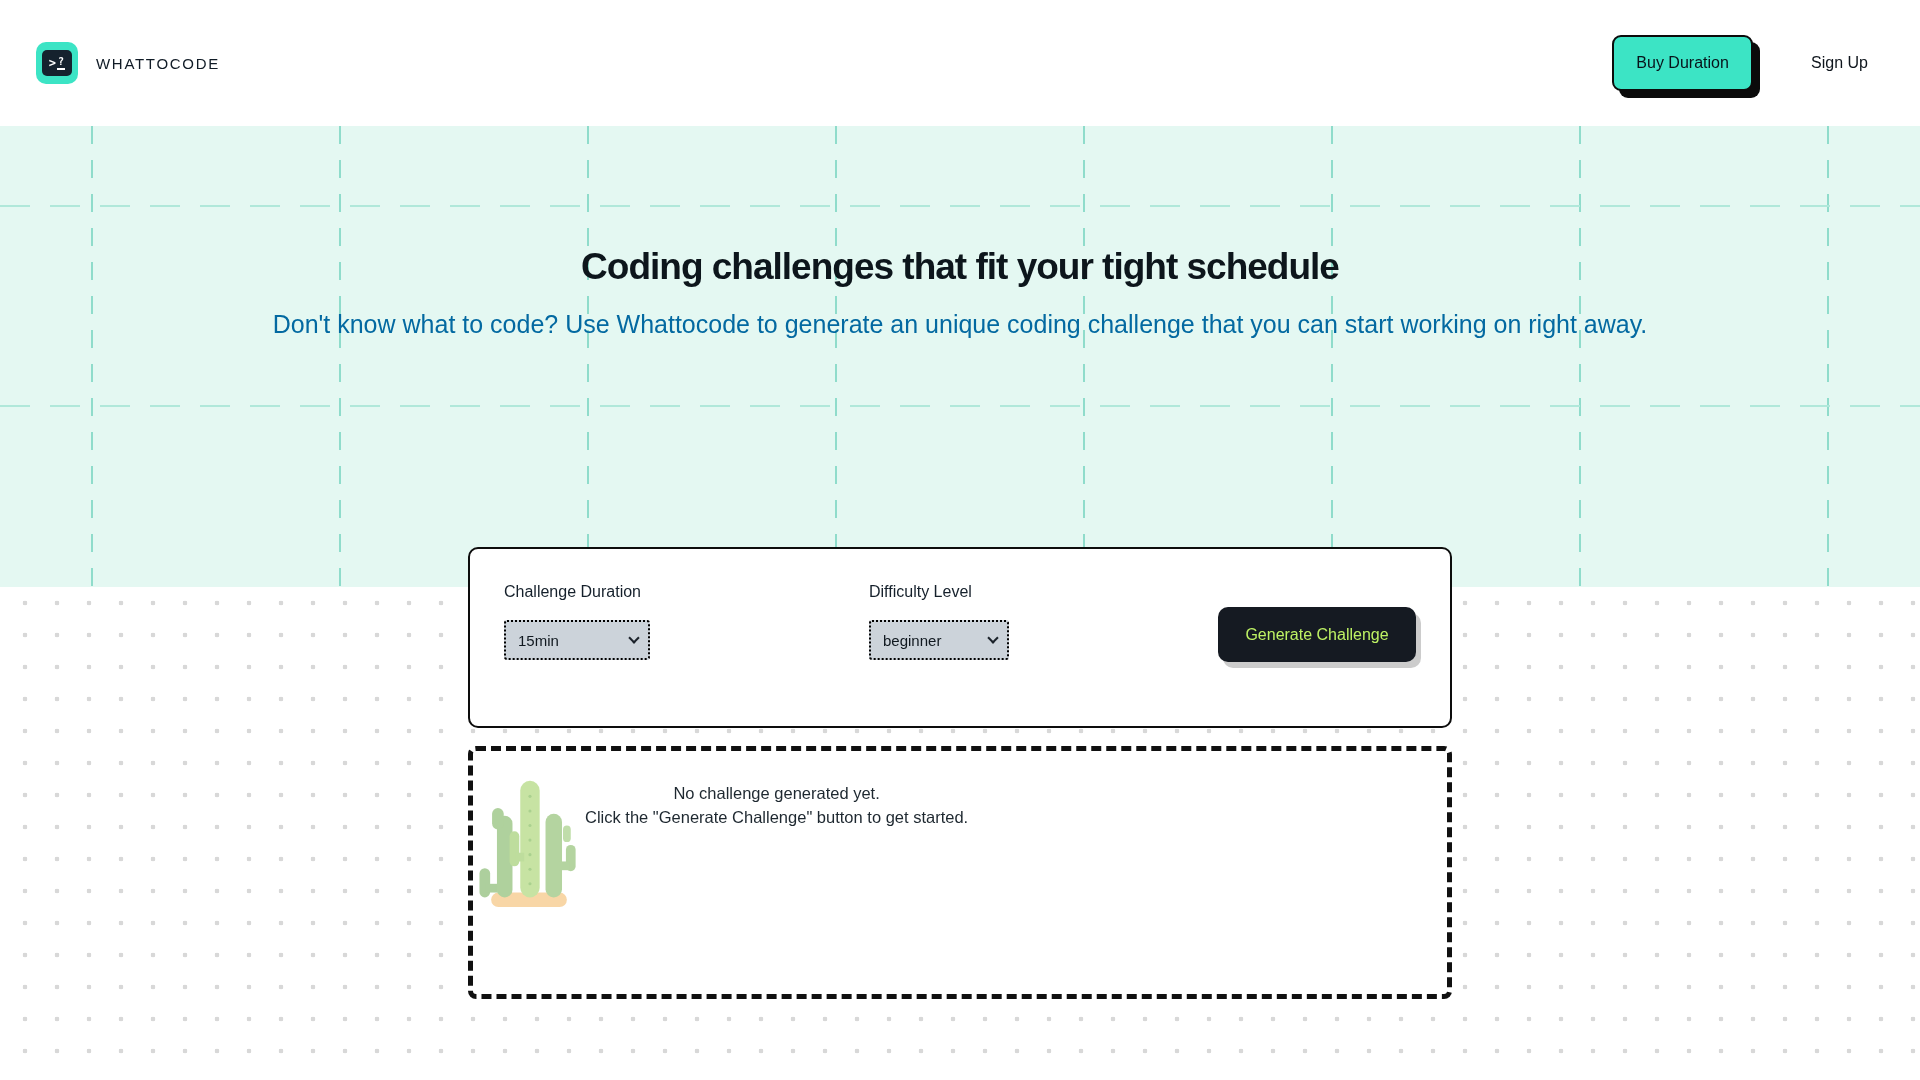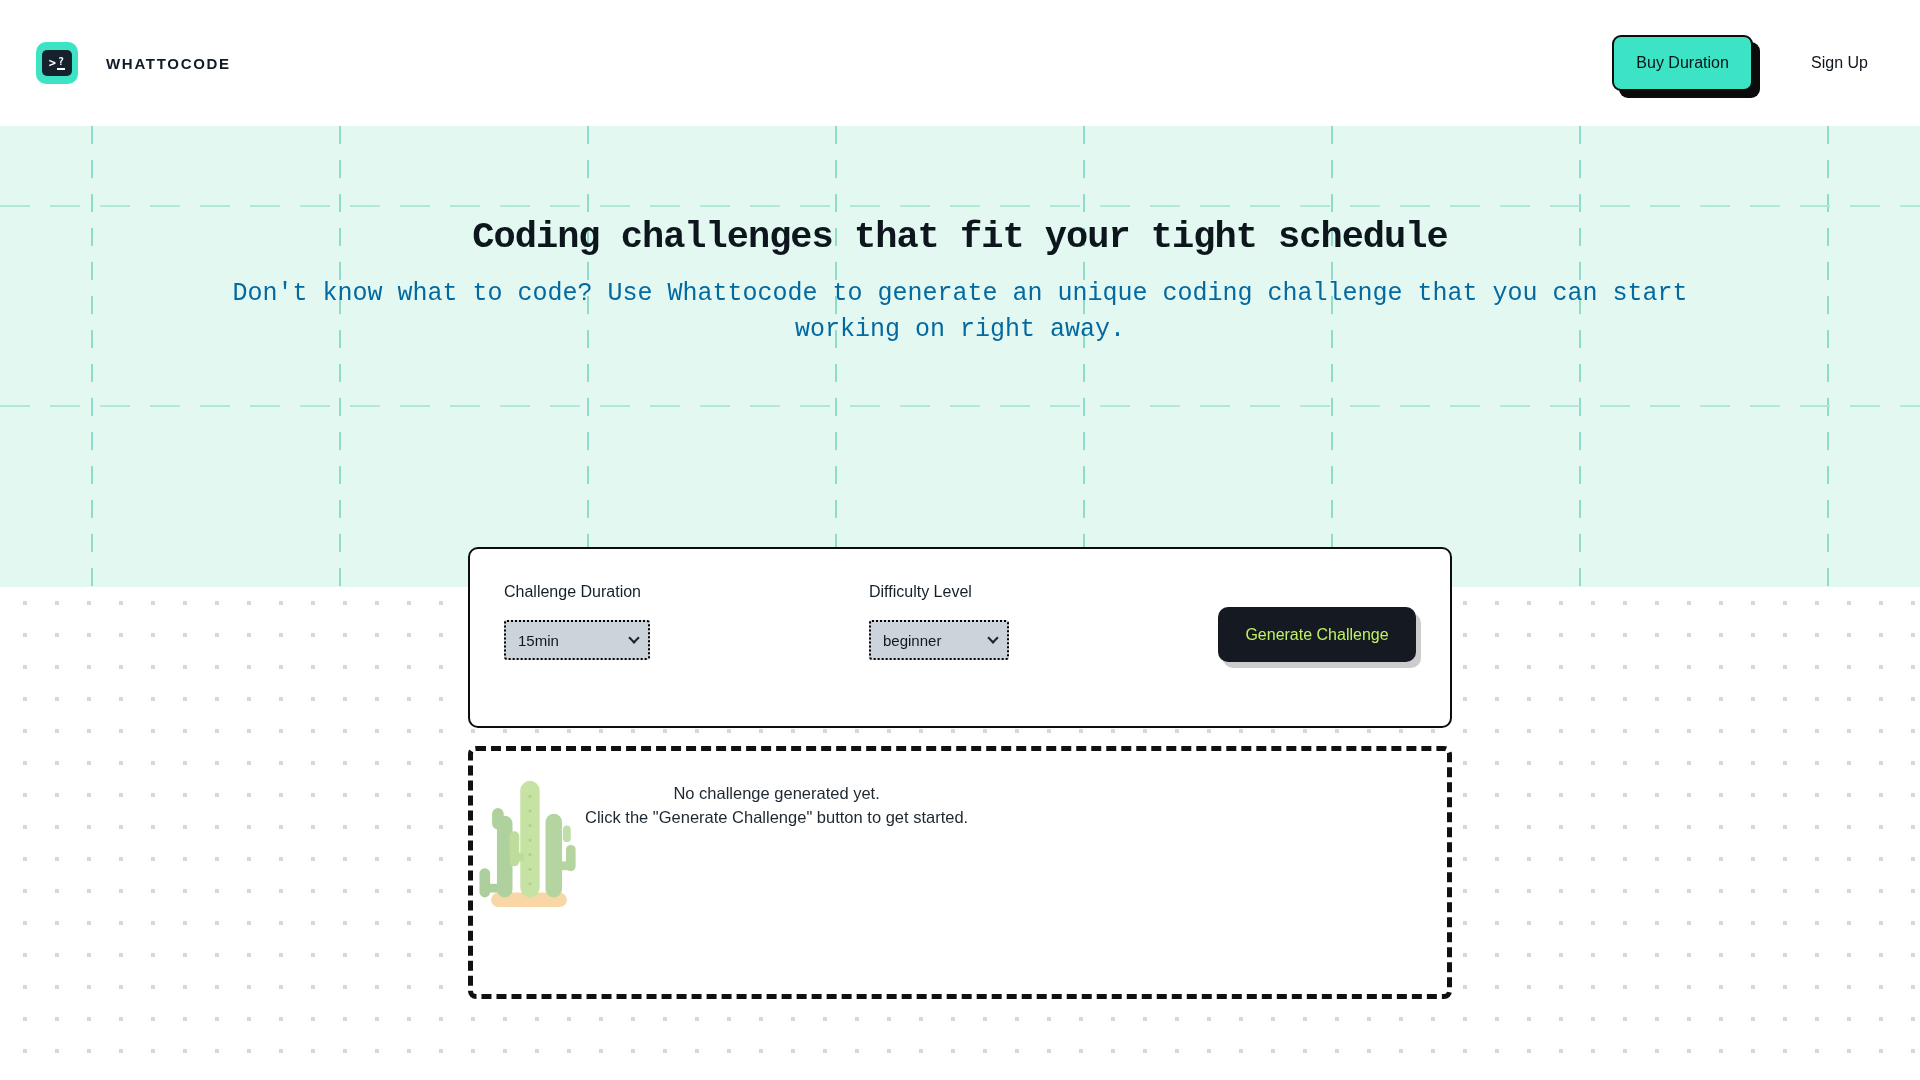--- a/index.html
+++ b/index.html
@@ -35,23 +35,23 @@
     font-size: 12px; font-weight: bold;
     letter-spacing: 0;
   }
   .logo-inner .q {
     font-size: 10px;
     border-bottom: 2px solid #ffffff;
     padding: 0 1px 1px 1px;
     margin-left: 1px;
   }
   .brand-name {
-    margin-left: 28px;
+    margin-left: 18px;
     font-size: 15px;
-    font-weight: 700;
+    font-weight: 400;
     letter-spacing: 1.7px;
     color: #101b26;
   }
   .header-spacer { flex: 1; }
   .buy-credits {
     width: 141px; height: 56px;
     background: #3ce4c5;
     border: 2px solid #0b0b0b;
     border-radius: 9px;
     box-shadow: 7px 7px 0 #0b0b0b;
@@ -70,21 +70,21 @@
 
   
   .hero {
     position: relative;
     height: 461px;
     background: #e4f8f2;
     text-align: center;
     overflow: hidden;
   }
   .hero .grid { position: absolute; top: 0; left: 0; }
-  .hero-content { position: relative; padding-top: 90px; font-family: Liberation Mono, monospace; }
+  .hero-content { position: relative; padding-top: 120px; }
   .hero h1 {
     font-size: 37px;
     font-weight: 700;
     letter-spacing: -1px;
     color: #0d161c;
   }
   .hero p {
     margin: 18px auto 0;
     max-width: 1560px;
     font-size: 25px;

